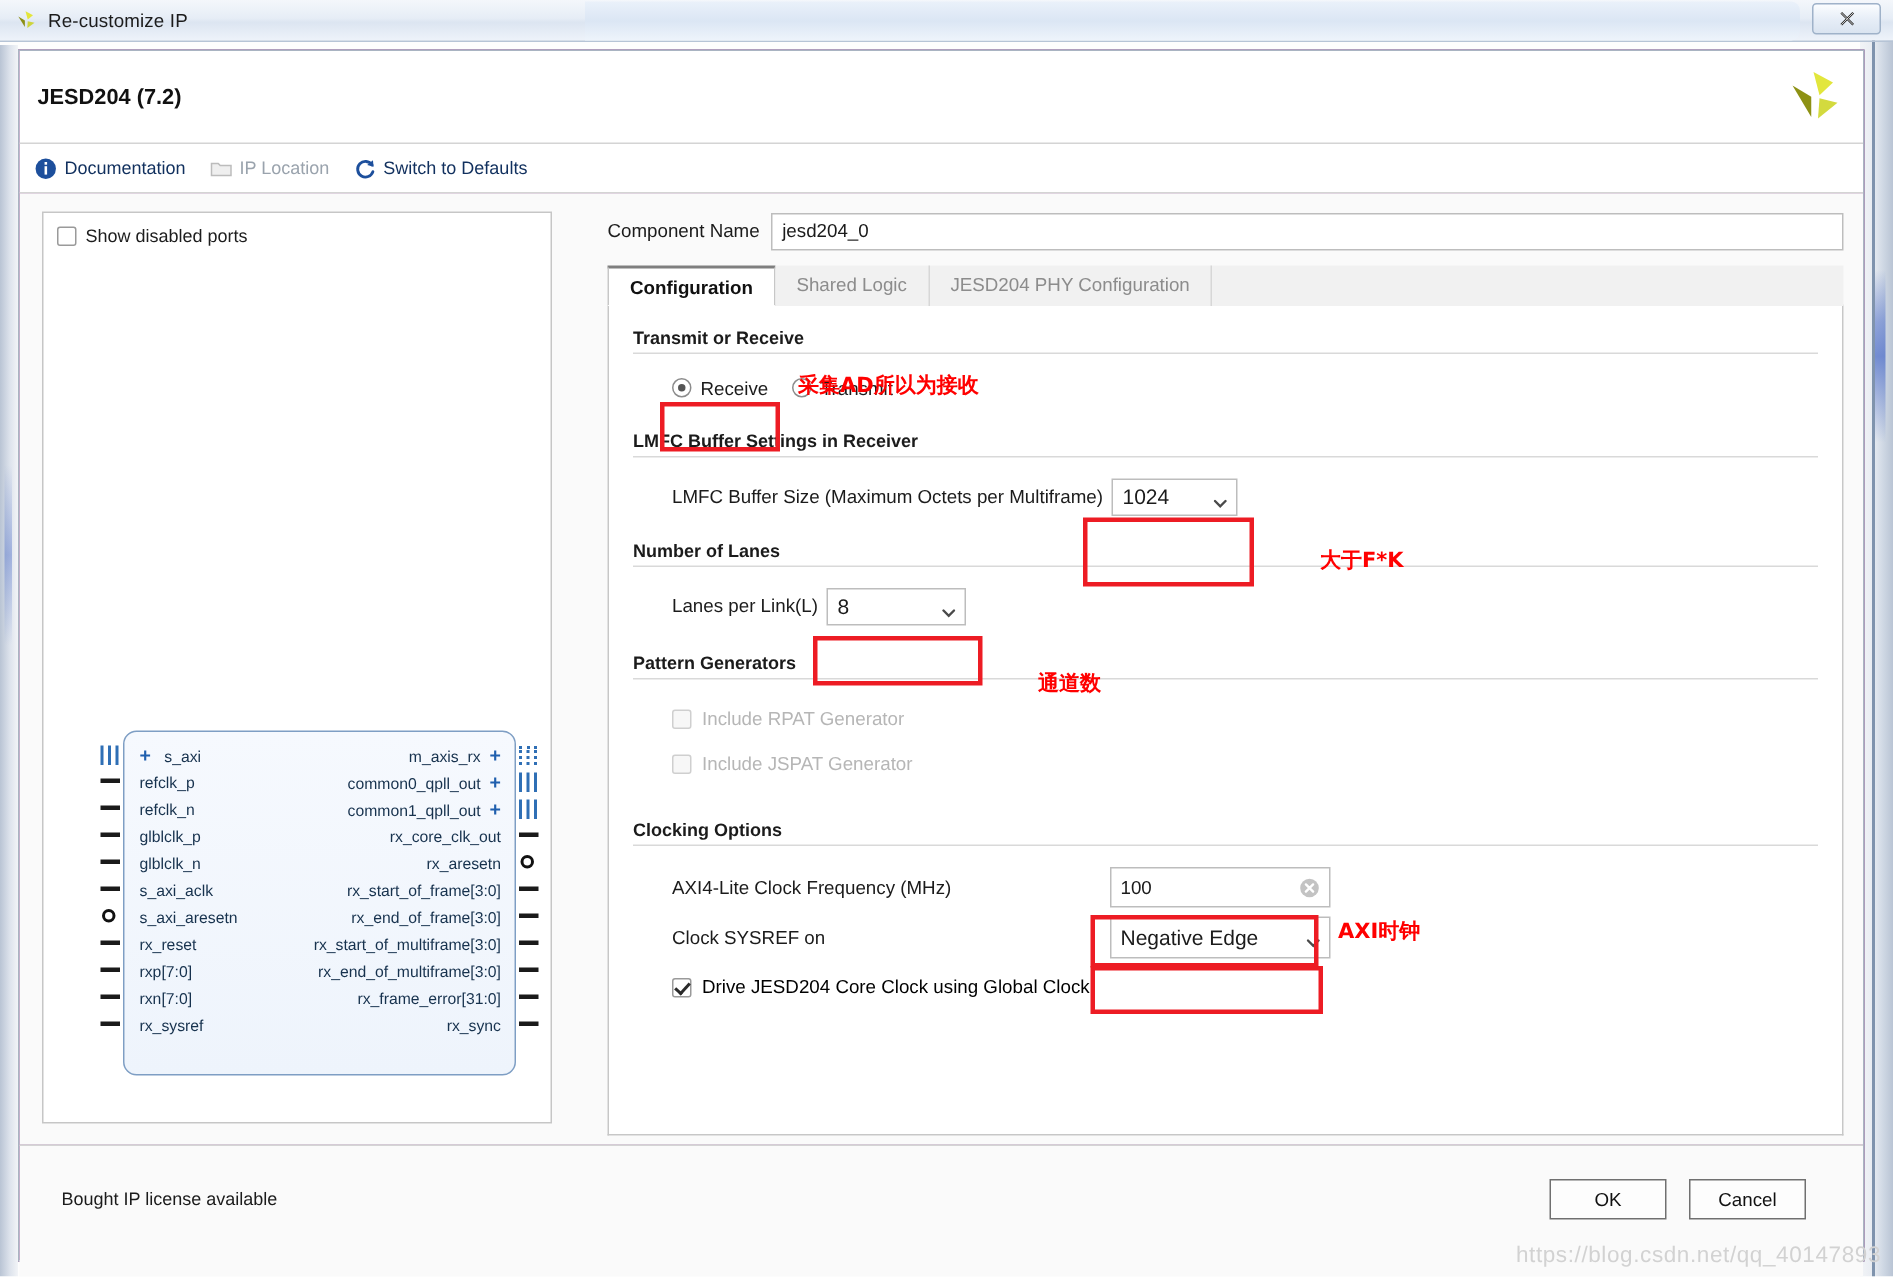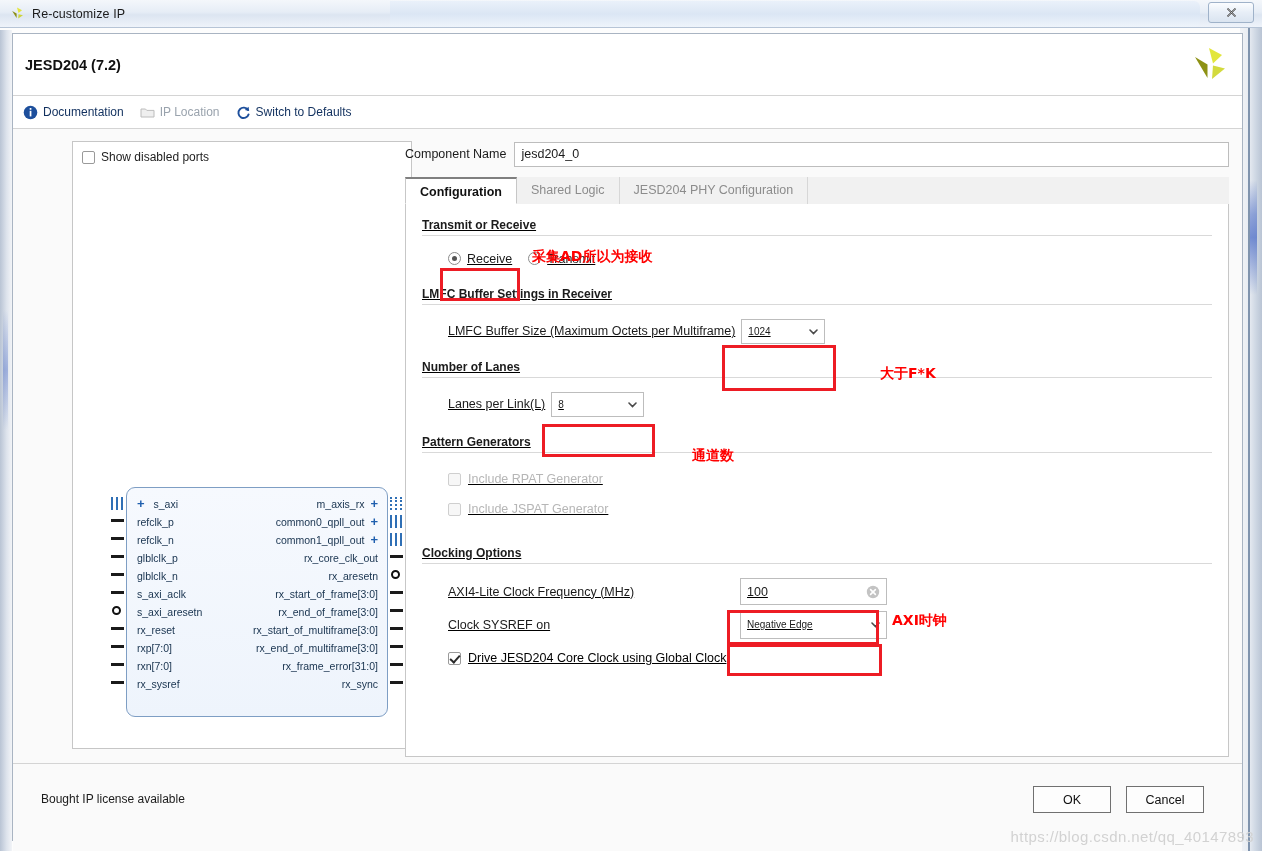--- a/index.html
+++ b/index.html
@@ -80,21 +80,21 @@
   }
   .tool-item{ display:flex; align-items:flex-start; gap:5px; font-size:12px; color:#11305e; }
   .tool-item.disabled{ color:#9aa3ad; }
   .tool-ico{ width:15px; height:15px; flex:none; display:block; }
 
   
   .dlg-body{ position:relative; height:634px; background:#fafafa; }
 
   .ports-panel{
     position:absolute; left:15px; top:12px; width:340px; height:608px;
-    background:#ffffff; border:1px solid #c6c6c6;margin-left:44px;
+    background:#ffffff; border:1px solid #c6c6c6;
   }
   .show-disabled{
     position:absolute; left:9px; top:8px; display:flex; align-items:center; gap:6px;
     font-size:12px; color:#1d1d1d;
   }
   .chk{
     width:13px; height:13px; border:1px solid #9a9a9a; background:#fff; border-radius:2px;
     flex:none; position:relative;
   }
   .chk.checked::after{
@@ -152,21 +152,21 @@
     position:relative; top:1px;
   }
   .tab.active{
     color:#111; font-weight:bold; background:#ffffff;
     border:1px solid #c7c7c7; border-bottom:1px solid #ffffff; border-top:2px solid #7f7f7f;
   }
   .tab-rest{ flex:1; border-right:none; }
 
   .tab-content{
     position:relative; border:1px solid #c7c7c7; border-top:none;
-    height:553px; background:#ffffff; padding:14px 16px 0 16px;text-decoration:underline;
+    height:553px; background:#ffffff; padding:14px 16px 0 16px;
   }
 
   .section-title{
     font-size:12px; font-weight:bold; color:#1b1b1b; margin-bottom:3px;
   }
   .section-rule{ height:1px; background:#d9d9d9; margin-bottom:11px; }
   .sec{ margin-bottom:16px; }
 
   .radio-row{ display:flex; align-items:center; gap:16px; padding-left:26px; height:24px; }
   .radio{ display:flex; align-items:flex-start; gap:6px; font-size:12.5px; color:#1b1b1b; }
@@ -177,21 +177,21 @@
   .rdo.sel::after{
     content:""; position:absolute; left:3px; top:3px; width:5px; height:5px;
     border-radius:50%; background:#555;
   }
 
   .field-row{ display:flex; align-items:center; padding-left:26px; height:30px; }
   .field-label{ font-size:12.5px; color:#1b1b1b; }
   .select{
     height:25px; border:1px solid #bdbdbd; background:#fff;
     display:flex; align-items:center; justify-content:space-between;
-    font-size:10px; color:#1b1b1b; padding:0 6px;
+    font-size:14px; color:#1b1b1b; padding:0 6px;
   }
   .caret{ width:9px; height:9px; margin-left:10px; flex:none; }
   .txtinput{
     height:27px; border:1px solid #bdbdbd; background:#fff;
     display:flex; align-items:center; justify-content:space-between;
     font-size:12.5px; color:#1b1b1b; padding:0 6px;
   }
   .clear-ico{ width:14px; height:14px; flex:none; }
 
   .chk-row{ display:flex; align-items:center; gap:7px; padding-left:26px; height:26px; font-size:12.5px; }

